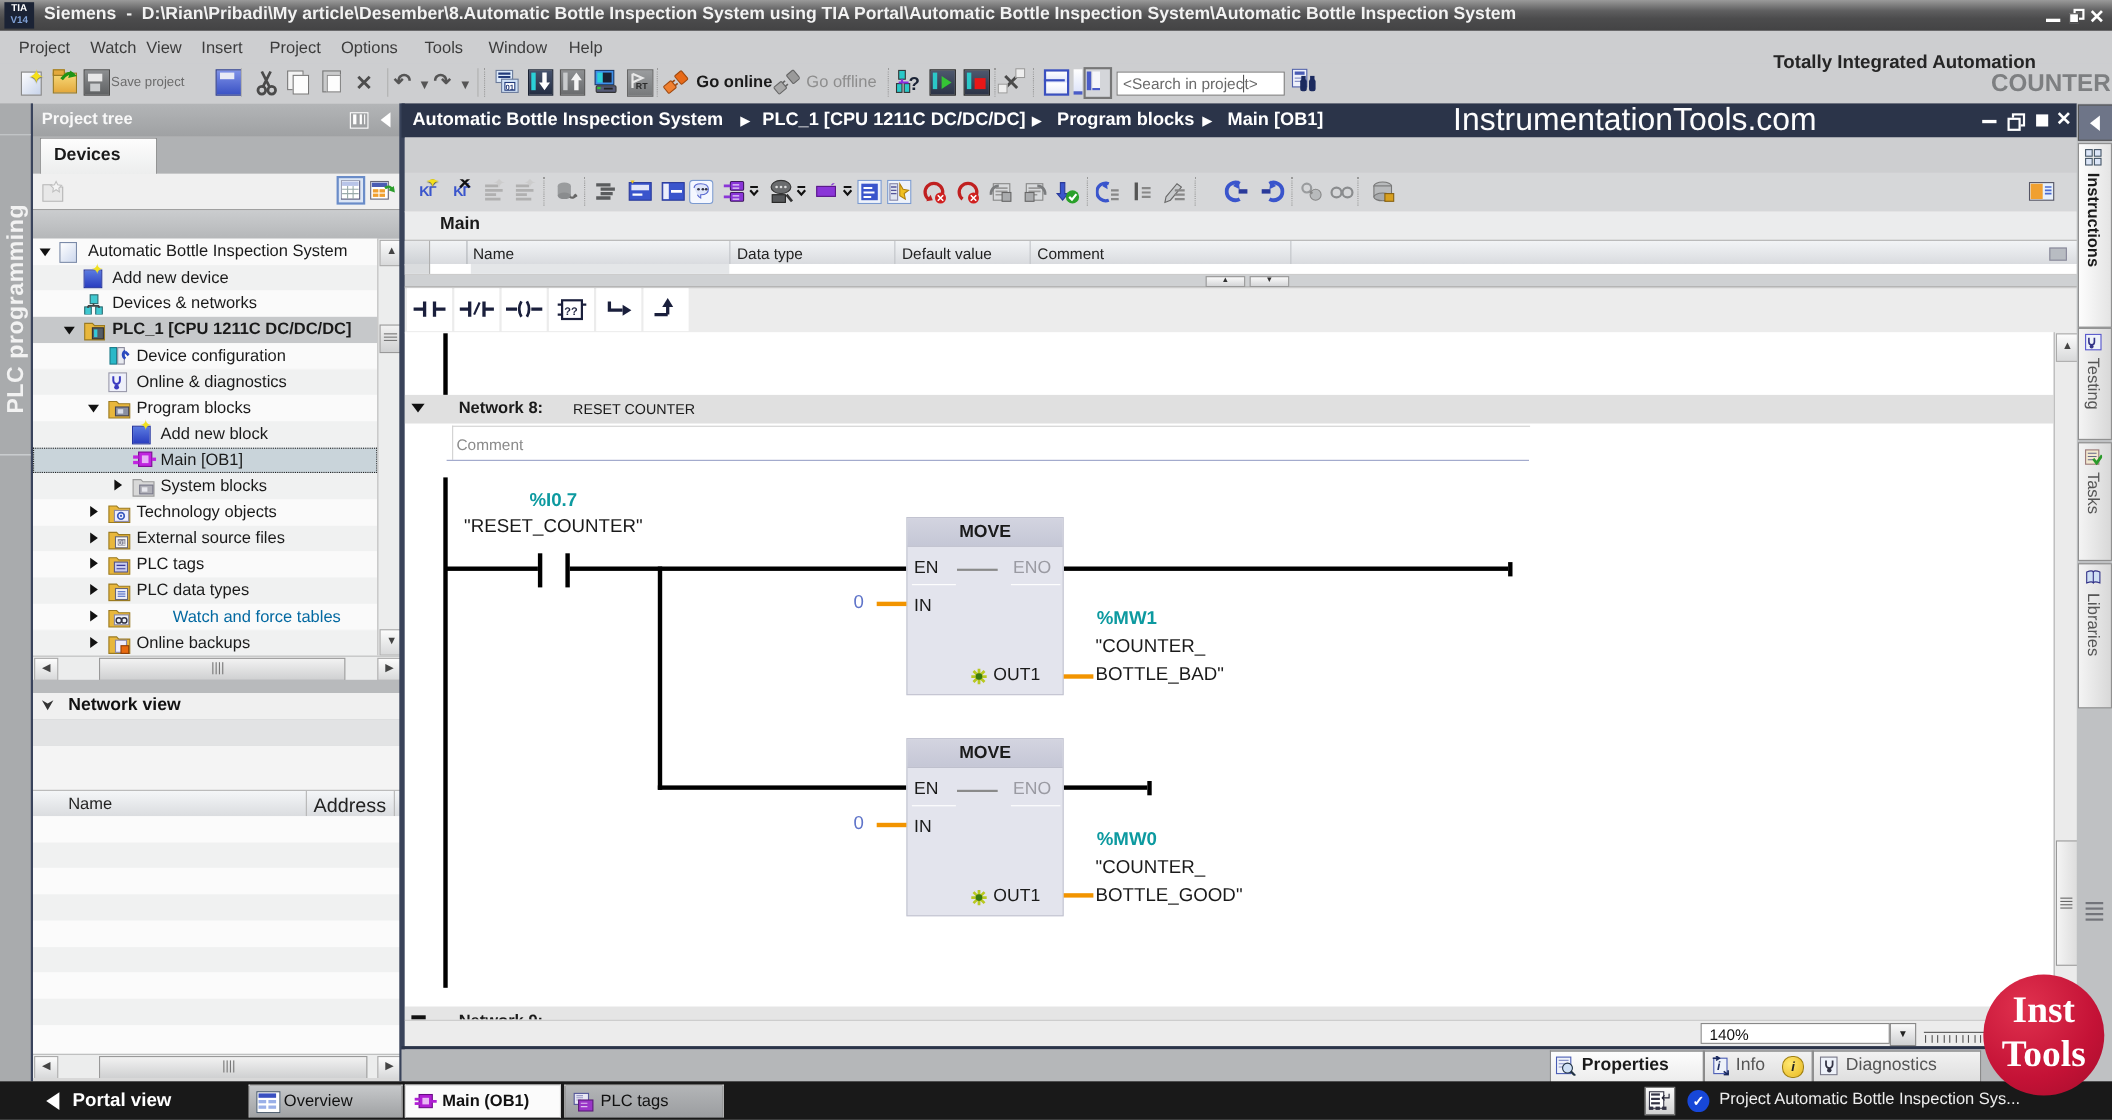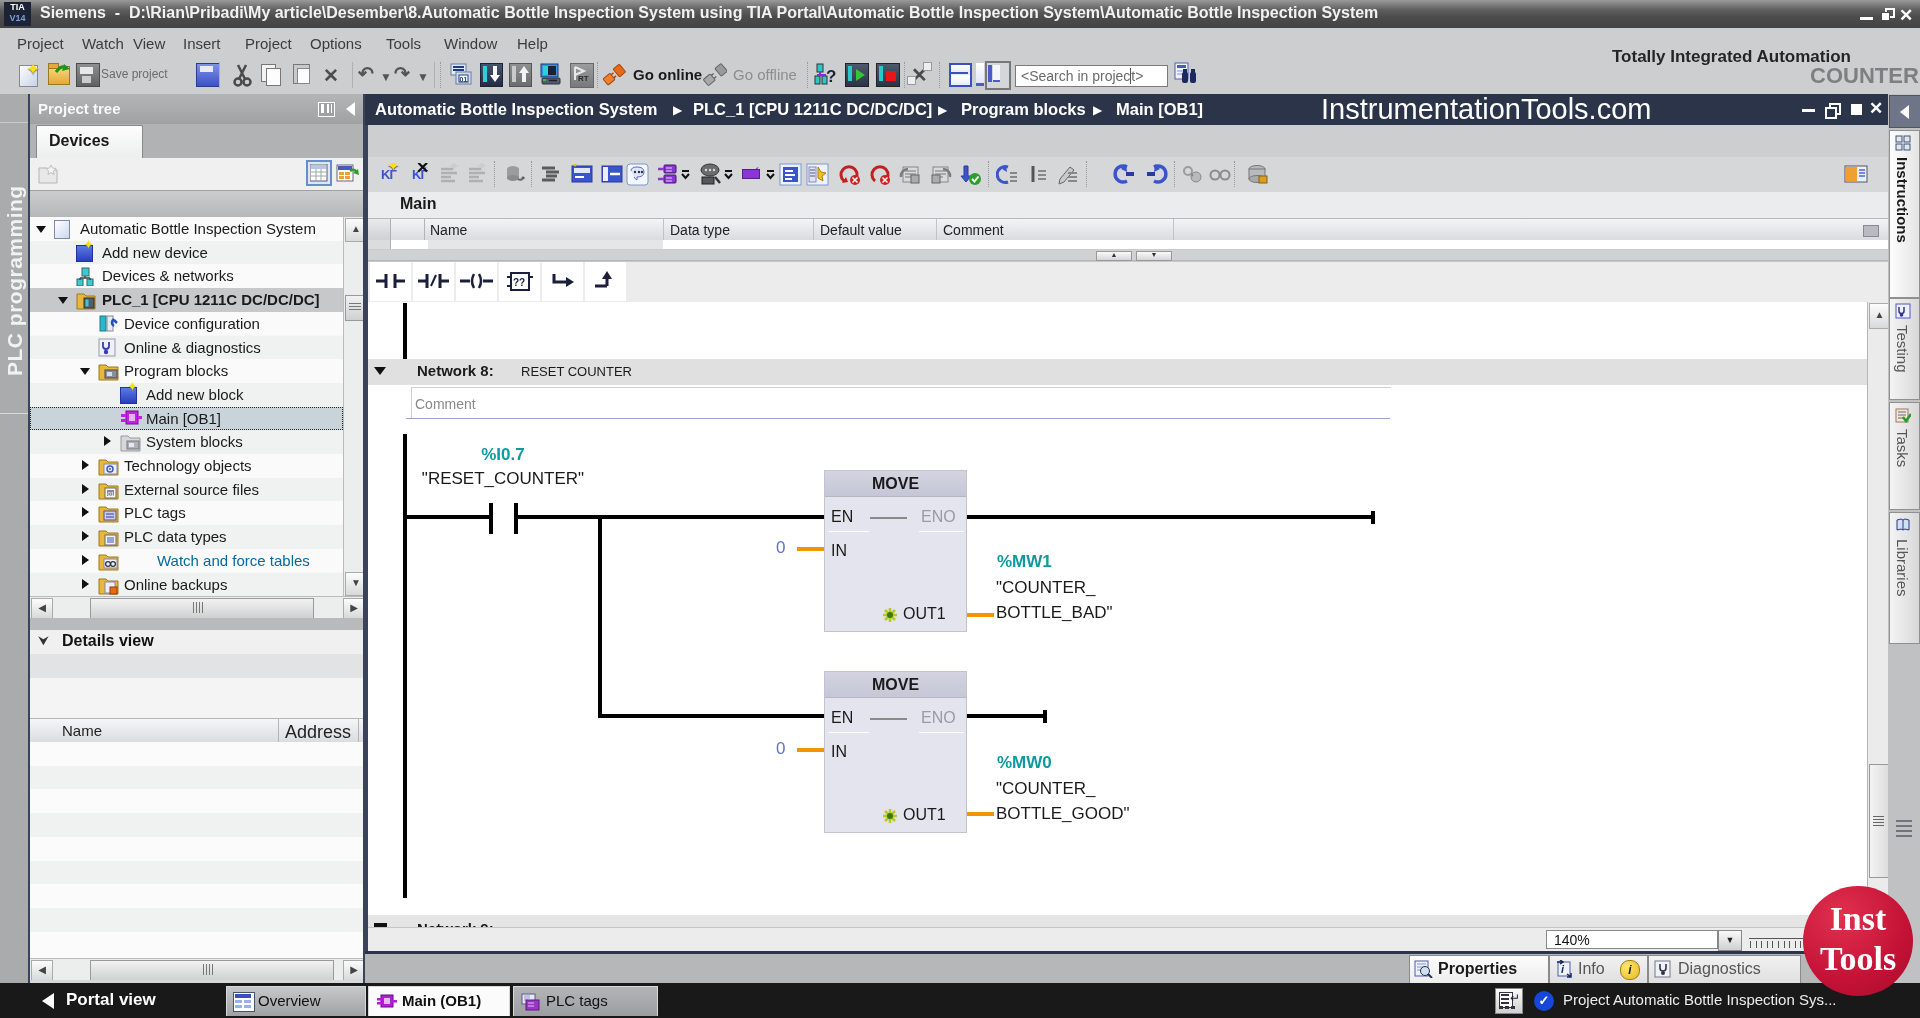--- a/index.html
+++ b/index.html
@@ -401,21 +401,21 @@
   <div class="a" style="left:0;top:502px;width:335px;height:22px;background:#eceded;border-top:1px solid #bbb;">
     <div class="a" style="left:1px;top:1px;width:20px;height:19px;background:linear-gradient(#fcfcfc,#d8d9da);border:1px solid #aaa;text-align:center;color:#444;font-size:10px;line-height:18px;">◀</div>
     <div class="a" style="left:60px;top:1px;width:222px;height:19px;background:linear-gradient(#f2f2f2,#cfd0d1);border:1px solid #999;"></div>
     <div class="a" style="left:163px;top:5px;width:1px;height:11px;background:#777;box-shadow:3px 0 #777,6px 0 #777,9px 0 #777;"></div>
     <div class="a" style="left:313px;top:1px;width:20px;height:19px;background:linear-gradient(#fcfcfc,#d8d9da);border:1px solid #aaa;text-align:center;color:#444;font-size:10px;line-height:18px;">▶</div>
   </div>
 
   <div class="a" style="left:0;top:524px;width:335px;height:12px;background:#b8babc;"></div>
   <div class="a" style="left:0;top:536px;width:335px;height:24px;background:#f0f0f0;border-bottom:1px solid #c5c5c5;">
     <span class="a" style="left:8px;top:3px;color:#333;font-size:13px;">⮟</span>
-    <span class="a" style="left:32px;top:2px;font-size:16px;font-weight:bold;color:#111;">Details view</span>
+    <span class="a" style="left:32px;top:2px;font-size:16px;font-weight:bold;color:#111;">Network view</span>
   </div>
   <div class="a" style="left:0;top:560px;width:335px;height:24px;background:#e2e3e4;border-bottom:1px solid #cdcdcd;"></div>
   <div class="a" style="left:0;top:584px;width:335px;height:40px;background:#f4f4f4;"></div>
 
   <div class="a" style="left:0;top:624px;width:335px;height:24px;background:linear-gradient(#f4f6f8,#d9dbde);border-top:1px solid #b5b5b5;border-bottom:1px solid #a8a8a8;">
     <span class="a" style="left:32px;top:3px;font-size:15px;color:#222;">Name</span>
     <span class="a" style="left:255px;top:3px;font-size:18px;color:#222;">Address</span>
     <div class="a" style="left:248px;top:0;width:1px;height:24px;background:#b5b5b5;"></div>
     <div class="a" style="left:328px;top:0;width:1px;height:24px;background:#b5b5b5;"></div>
   </div>

